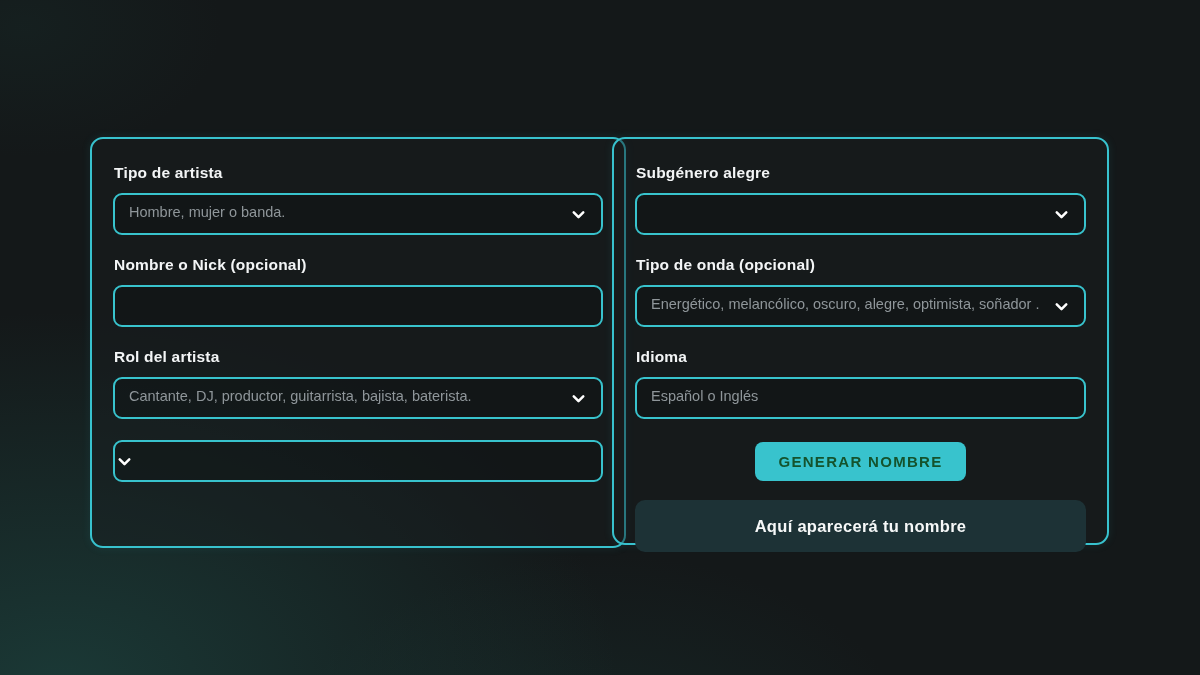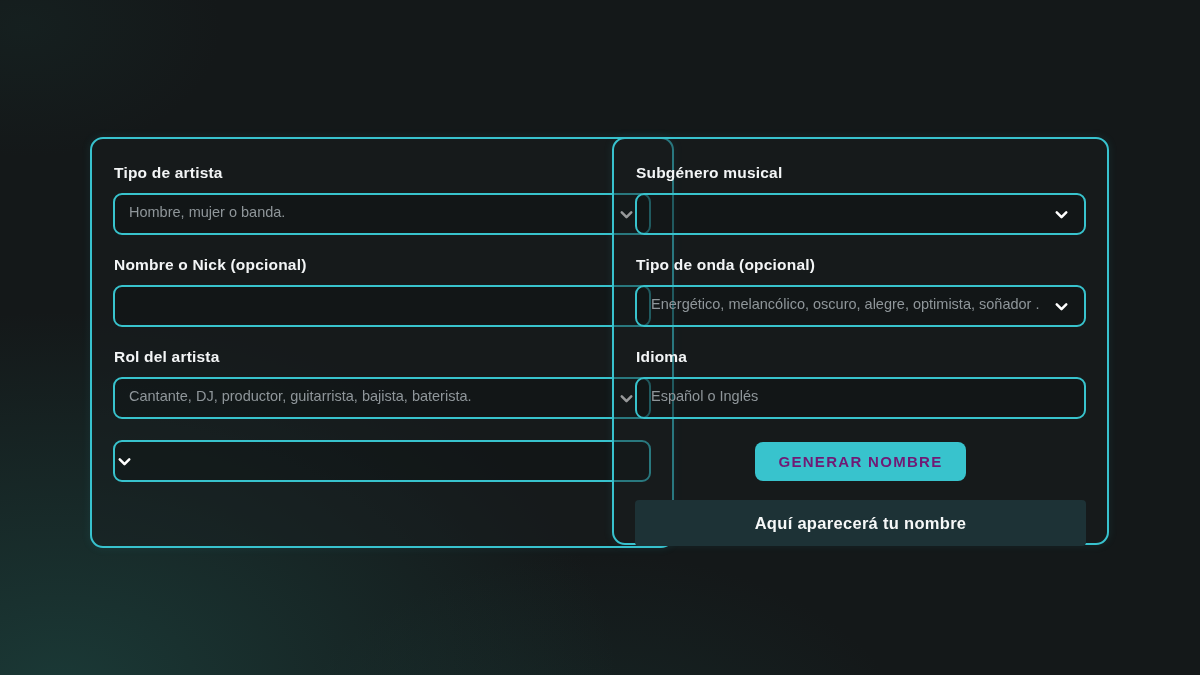--- a/index.html
+++ b/index.html
@@ -13,21 +13,21 @@
       #141819;
   }
   .panel{
     position:absolute;box-sizing:border-box;
     border:2px solid var(--panel-border,#38c2ce);
     border-radius:13px;
     background:rgba(24,28,30,.45);
     padding:25px 21px 20px 21px;
     box-shadow:0 0 10px rgba(40,170,180,.12);
   }
-  #left-panel{left:90px;top:137px;width:584px;height:411px;}
+  #left-panel{left:90px;top:137px;width:536px;height:411px;}
   #right-panel{left:612px;top:137px;width:497px;height:408px;}
   .group{margin-bottom:21px;}
   .label{
     color:var(--label-color,#f3f5f6);
     font-weight:bold;font-size:15.5px;letter-spacing:.2px;
     margin:0 0 11px 1px;
   }
   .field{
     position:relative;height:42px;box-sizing:border-box;
     border:2px solid var(--accent,#36c0cd);
@@ -39,28 +39,28 @@
     flex:1;min-width:0;height:100%;
     background:transparent;border:none;outline:none;
     color:#e8eaea;font-size:14.5px;padding:0 12px 5px 14px;
     font-family:inherit;
   }
   .field input::placeholder{color:var(--placeholder-color,#8f969a);opacity:1;}
   .chev{flex:none;margin-right:13px;display:block;}
   .btn{
     display:block;margin:23px auto 0 auto;
     background:var(--accent,#38c3cd);
-    color:#701a75;border:none;border-radius:8px;
+    color:#14532d;border:none;border-radius:8px;
     font-family:inherit;font-weight:bold;font-size:15px;
     letter-spacing:1.3px;padding:11px 23px;cursor:pointer;
   }
   .result{
-    margin-top:19px;height:46px;
+    margin-top:19px;height:52px;
     background:var(--result-bg,#1d3236);
-    border-radius:4px;
+    border-radius:10px;
     display:flex;align-items:center;justify-content:center;
     color:#f6f8f8;font-weight:bold;font-size:16.5px;letter-spacing:.3px;
   }
 </style>
 </head>
 <body style="--accent: #38c3cd; --panel-border: #38c2ce; --result-bg: #1d3236; --label-color: #f3f5f6; --placeholder-color: #8f969a;">
 
 <div class="panel" id="left-panel">
   <div id="left-fields">
       <div class="group">
@@ -93,21 +93,21 @@
             <path d="M6 9.2 L12 15.2 L18 9.2" fill="none" stroke="#ffffff" stroke-width="3.2" stroke-linecap="round" stroke-linejoin="round"></path>
           </svg>
         </div>
       </div>
     </div>
 </div>
 
 <div class="panel" id="right-panel">
   <div id="right-fields">
       <div class="group">
-        <div class="label">Subgénero musical</div>
+        <div class="label">Subgénero alegre</div>
         <div class="field">
           <input type="text" readonly="" placeholder="" style="">
           <svg width="19" height="19" viewBox="0 0 24 24" class="chev">
             <path d="M6 9.2 L12 15.2 L18 9.2" fill="none" stroke="#ffffff" stroke-width="3.2" stroke-linecap="round" stroke-linejoin="round"></path>
           </svg>
         </div>
       </div>
       <div class="group">
         <div class="label">Tipo de onda (opcional)</div>
         <div class="field">

